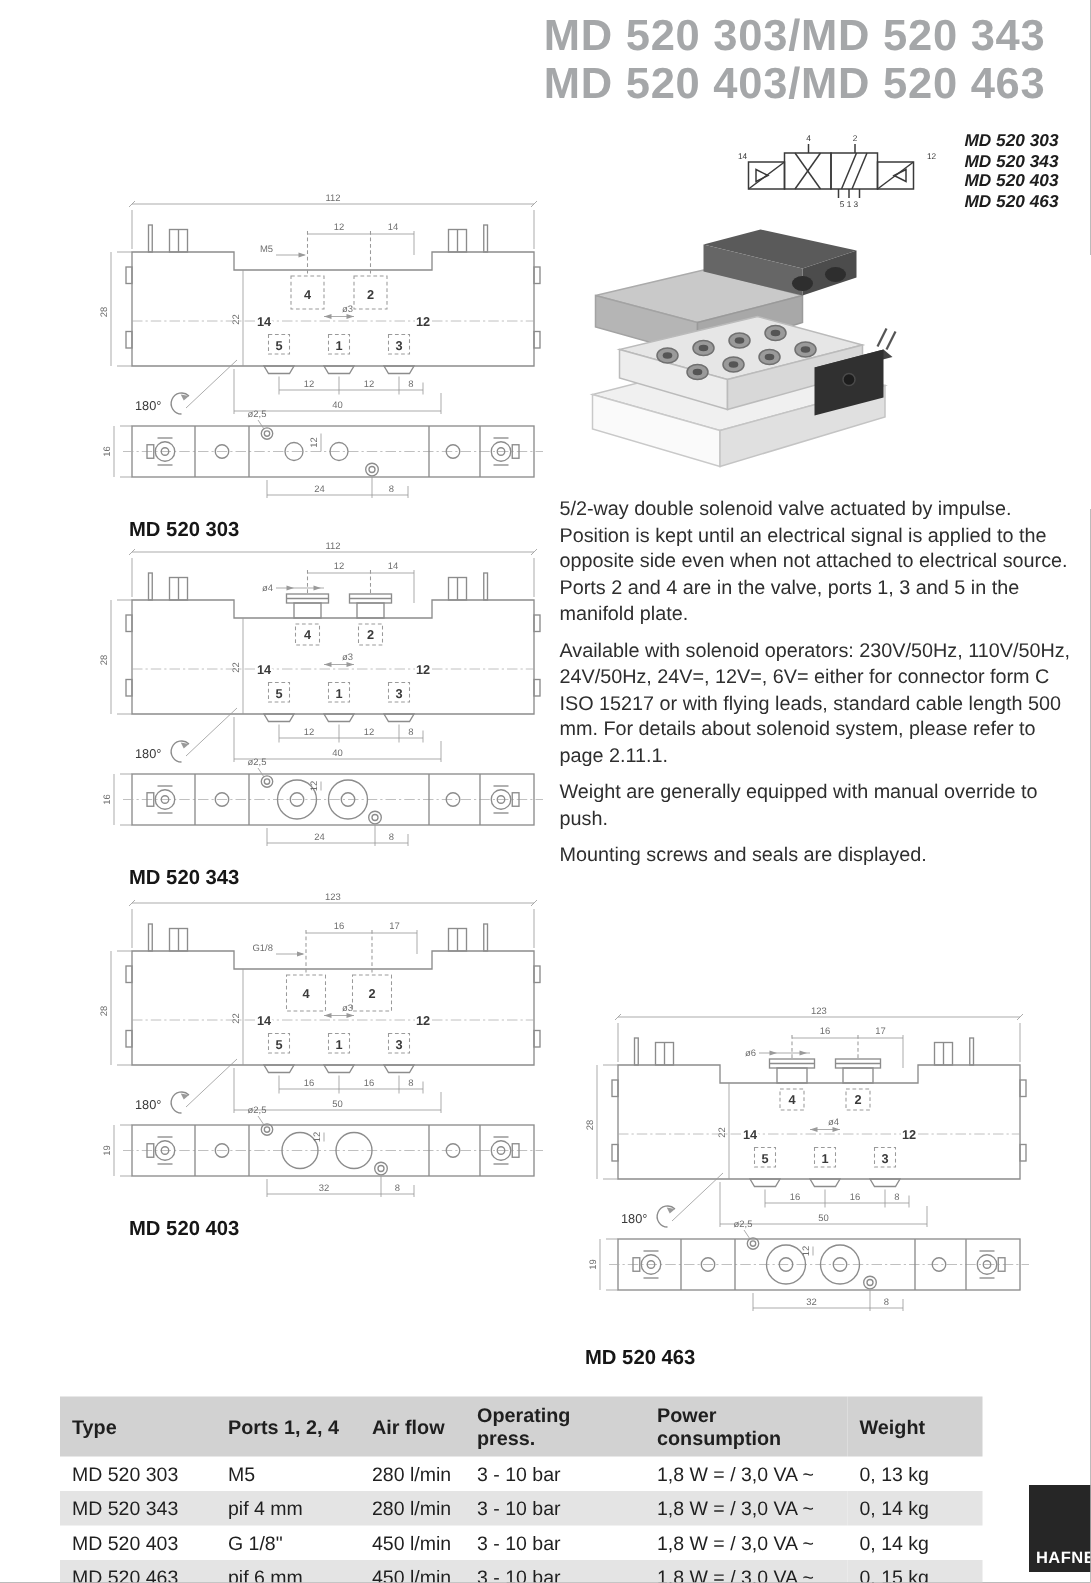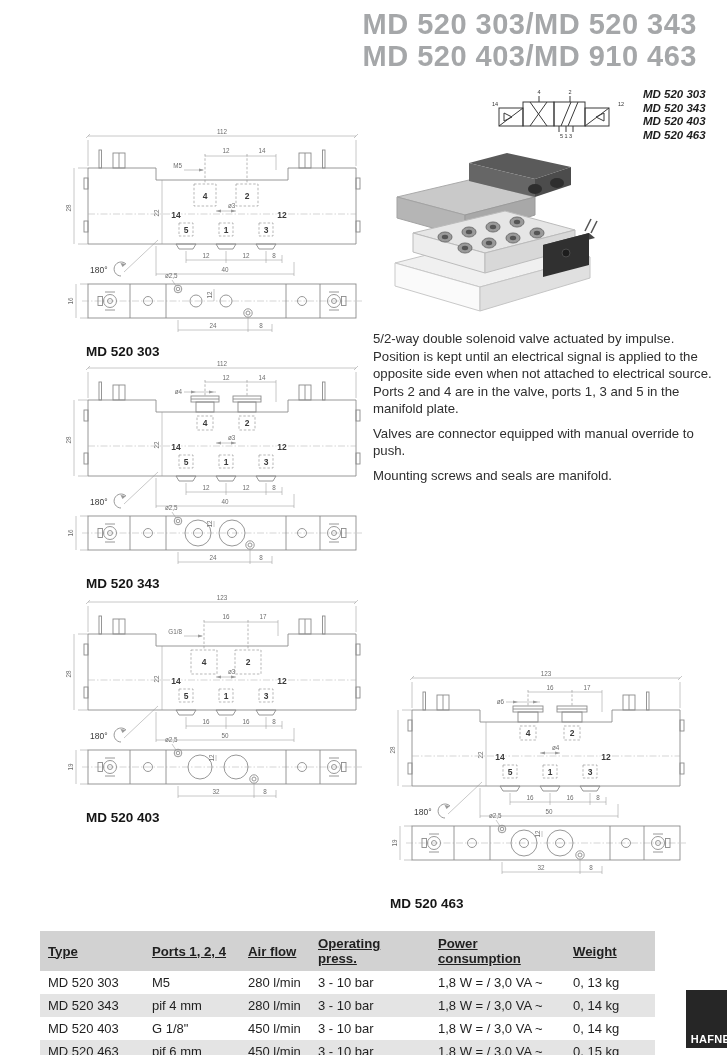--- a/index.html
+++ b/index.html
@@ -35,37 +35,37 @@
   .tech .dl{fill:none;stroke:#9a9a9a;stroke-width:.55;}
   .tech .ah{fill:#9a9a9a;stroke:none;}
   .tech text{fill:#6e6e6e;font-family:"Liberation Sans",sans-serif;}
   .tech .dim{font-size:6.3px;}
   .tech .pnum{font-size:8.5px;font-weight:bold;fill:#3a3a3a;paint-order:stroke;stroke:#fff;stroke-width:2.5px;}
   .tech .deg{font-size:8.5px;fill:#3a3a3a;}
 
   
   .spec-table{position:absolute;left:40px;top:931px;width:615px;border-collapse:collapse;
               font-size:13px;color:#1f1f1f;}
-  .spec-table th{background:var(--table_header_bg,#d2d2d2);text-align:left;font-size:13.2px;padding:5px 8px;text-decoration:underline;}
+  .spec-table th{background:var(--table_header_bg,#d2d2d2);text-align:left;font-size:13.2px;padding:5px 8px;}
   .spec-table td{padding:4px 8px;}
   .spec-table tr.alt td{background:var(--table_row_alt_bg,#e4e4e4);}
 
   
   .logo{position:absolute;left:665px;top:990px;width:57px;height:58px;background:var(--logo_bg,#262626);
         color:#fff;display:flex;align-items:flex-end;justify-content:center;
         font-weight:bold;font-size:11px;letter-spacing:.3px;padding-bottom:3px;box-sizing:border-box;margin-left:21px;}
 </style>
 </head>
 <body>
 
 <div class="page">
 
   <header class="title-block">
     <div>MD 520 303/MD 520 343</div>
-    <div>MD 520 403/MD 910 463</div>
+    <div>MD 520 403/MD 520 463</div>
   </header>
 
   <div class="symbol-block">
     <svg viewBox="0 0 150 54" width="150" height="54">
       <g class="sym">
         <rect x="40" y="16" width="31" height="24"></rect>
         <rect x="71" y="16" width="31" height="24"></rect>
         <line x1="47" y1="16" x2="64" y2="40"></line>
         <line x1="64" y1="16" x2="47" y2="40"></line>
         <line x1="78" y1="40" x2="88" y2="16"></line>
@@ -135,22 +135,23 @@
       <polygon points="158,100 204,88 210,93 164,105" fill="#454545"></polygon>
       <polygon points="158,100 204,88 204,120 158,132" fill="#303030"></polygon>
       <line x1="200" y1="86" x2="206" y2="74" stroke="#555" stroke-width="1.5"></line>
       <line x1="206" y1="88" x2="212" y2="76" stroke="#555" stroke-width="1.5"></line>
       <circle cx="181" cy="108" r="4" fill="#1d1d1d" stroke="#4a4a4a"></circle>
     </svg>
   </figure>
 
   <section class="description">
     <p>5/2-way double solenoid valve actuated by impulse. Position is kept until an electrical signal is applied to the opposite side even when not attached to electrical source. Ports 2 and 4 are in the valve, ports 1, 3 and 5 in the manifold plate.</p>
-    <p>Valves are connector equipped with manual override to push.</p>
-    <p>Mounting screws and seals are manifold.</p>
+    <p>Available with solenoid operators: 230V/50Hz, 110V/50Hz, 24V/50Hz, 24V=, 12V=, 6V= either for connector form C ISO 15217 or with flying leads, standard cable length 500 mm. For details about solenoid system, please refer to page 2.11.1.</p>
+    <p>Weight are generally equipped with manual override to push.</p>
+    <p>Mounting screws and seals are displayed.</p>
   </section>
 
   <div class="drawing" id="d1">
     <svg class="tech" viewBox="0 0 308 214" width="308" height="214">
       <line class="dl" x1="30" y1="10" x2="298" y2="10"></line>
         <line class="dl" x1="30" y1="14" x2="30" y2="40"></line>
         <line class="dl" x1="298" y1="14" x2="298" y2="40"></line>
       <line class="dl" x1="28" y1="12" x2="32" y2="8"></line>
         <line class="dl" x1="296" y1="12" x2="300" y2="8"></line>
       <text class="dim" x="164" y="8" text-anchor="middle">112</text>

